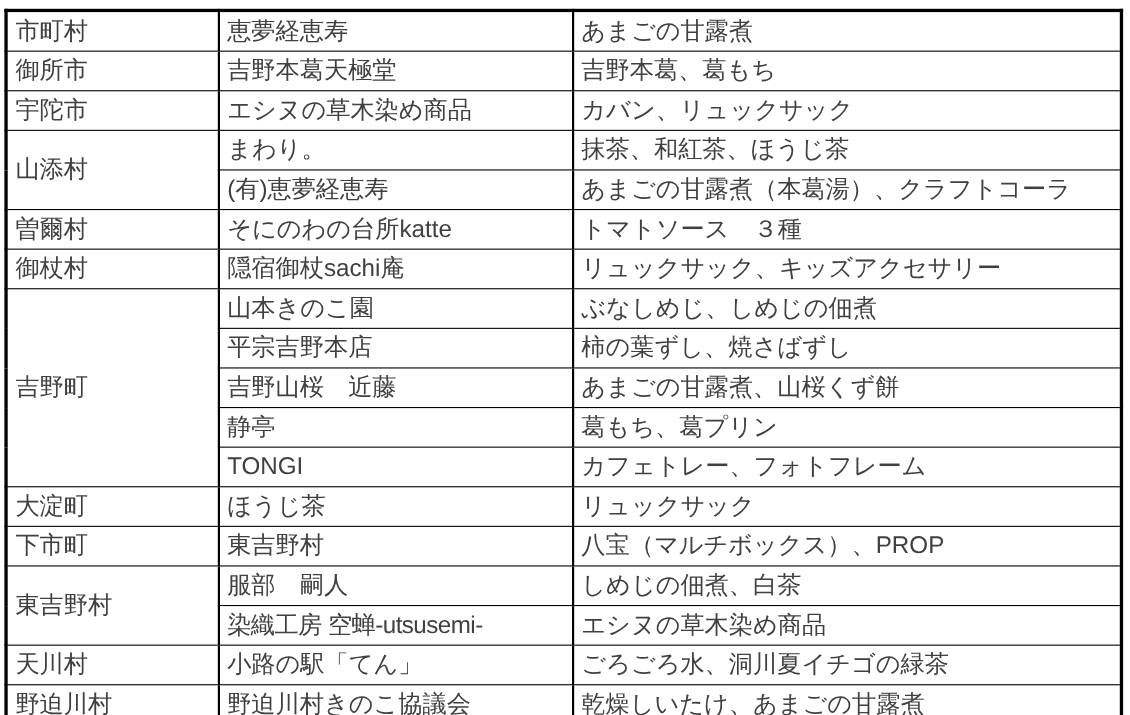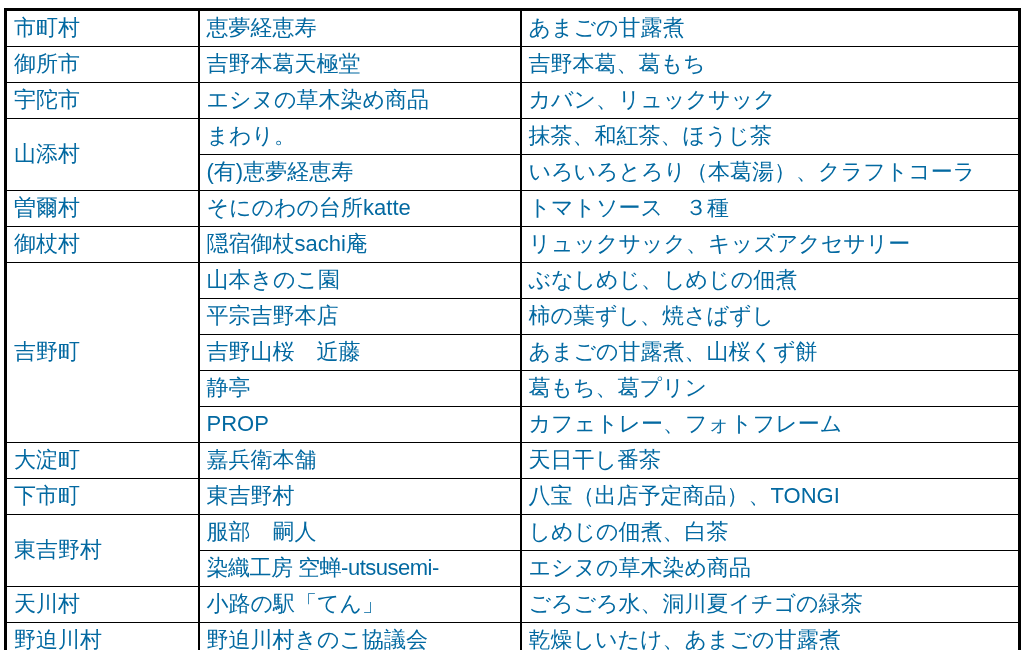--- a/index.html
+++ b/index.html
@@ -21,21 +21,21 @@
     border: 3px solid #000000;
     background: #ffffff;
   }
   table.vendors td, table.vendors th {
     border-top: 1.5px solid #000000;
     border-bottom: 1.5px solid #000000;
     border-left: 2.5px solid #000000;
     border-right: 2.5px solid #000000;
     font-size: 22px;
     font-weight: normal;
-    color: #0369a1;
+    color: #404040;
     text-align: left;
     vertical-align: middle;
     padding: 2px 6px 3px 7px;
     height: 30px;
     line-height: 1.15;
     white-space: nowrap;
     overflow: hidden;
   }
   col.c-muni { width: 193px; }
   col.c-biz  { width: 322px; }
@@ -72,21 +72,21 @@
         <td>カバン、リュックサック</td>
       </tr>
 
       <tr>
         <td rowspan="2">山添村</td>
         <td>まわり。</td>
         <td>抹茶、和紅茶、ほうじ茶</td>
       </tr>
       <tr>
         <td>(有)恵夢経恵寿</td>
-        <td class="shrink">いろいろとろり（本葛湯）、クラフトコーラ</td>
+        <td class="shrink">あまごの甘露煮（本葛湯）、クラフトコーラ</td>
       </tr>
 
       <tr>
         <td>曽爾村</td>
         <td>そにのわの台所katte</td>
         <td>トマトソース　３種</td>
       </tr>
 
       <tr>
         <td>御杖村</td>
@@ -105,34 +105,34 @@
       </tr>
       <tr>
         <td>吉野山桜　近藤</td>
         <td>あまごの甘露煮、山桜くず餅</td>
       </tr>
       <tr>
         <td>静亭</td>
         <td>葛もち、葛プリン</td>
       </tr>
       <tr>
-        <td>PROP</td>
+        <td>TONGI</td>
         <td>カフェトレー、フォトフレーム</td>
       </tr>
 
       <tr>
         <td>大淀町</td>
-        <td>嘉兵衛本舗</td>
-        <td>天日干し番茶</td>
+        <td>ほうじ茶</td>
+        <td>リュックサック</td>
       </tr>
 
       <tr>
         <td>下市町</td>
         <td>東吉野村</td>
-        <td>八宝（出店予定商品）、TONGI</td>
+        <td>八宝（マルチボックス）、PROP</td>
       </tr>
 
       <tr>
         <td rowspan="2">東吉野村</td>
         <td>服部　嗣人</td>
         <td>しめじの佃煮、白茶</td>
       </tr>
       <tr>
         <td class="shrink-mid">染織工房 空蝉-utsusemi-</td>
         <td>エシヌの草木染め商品</td>

